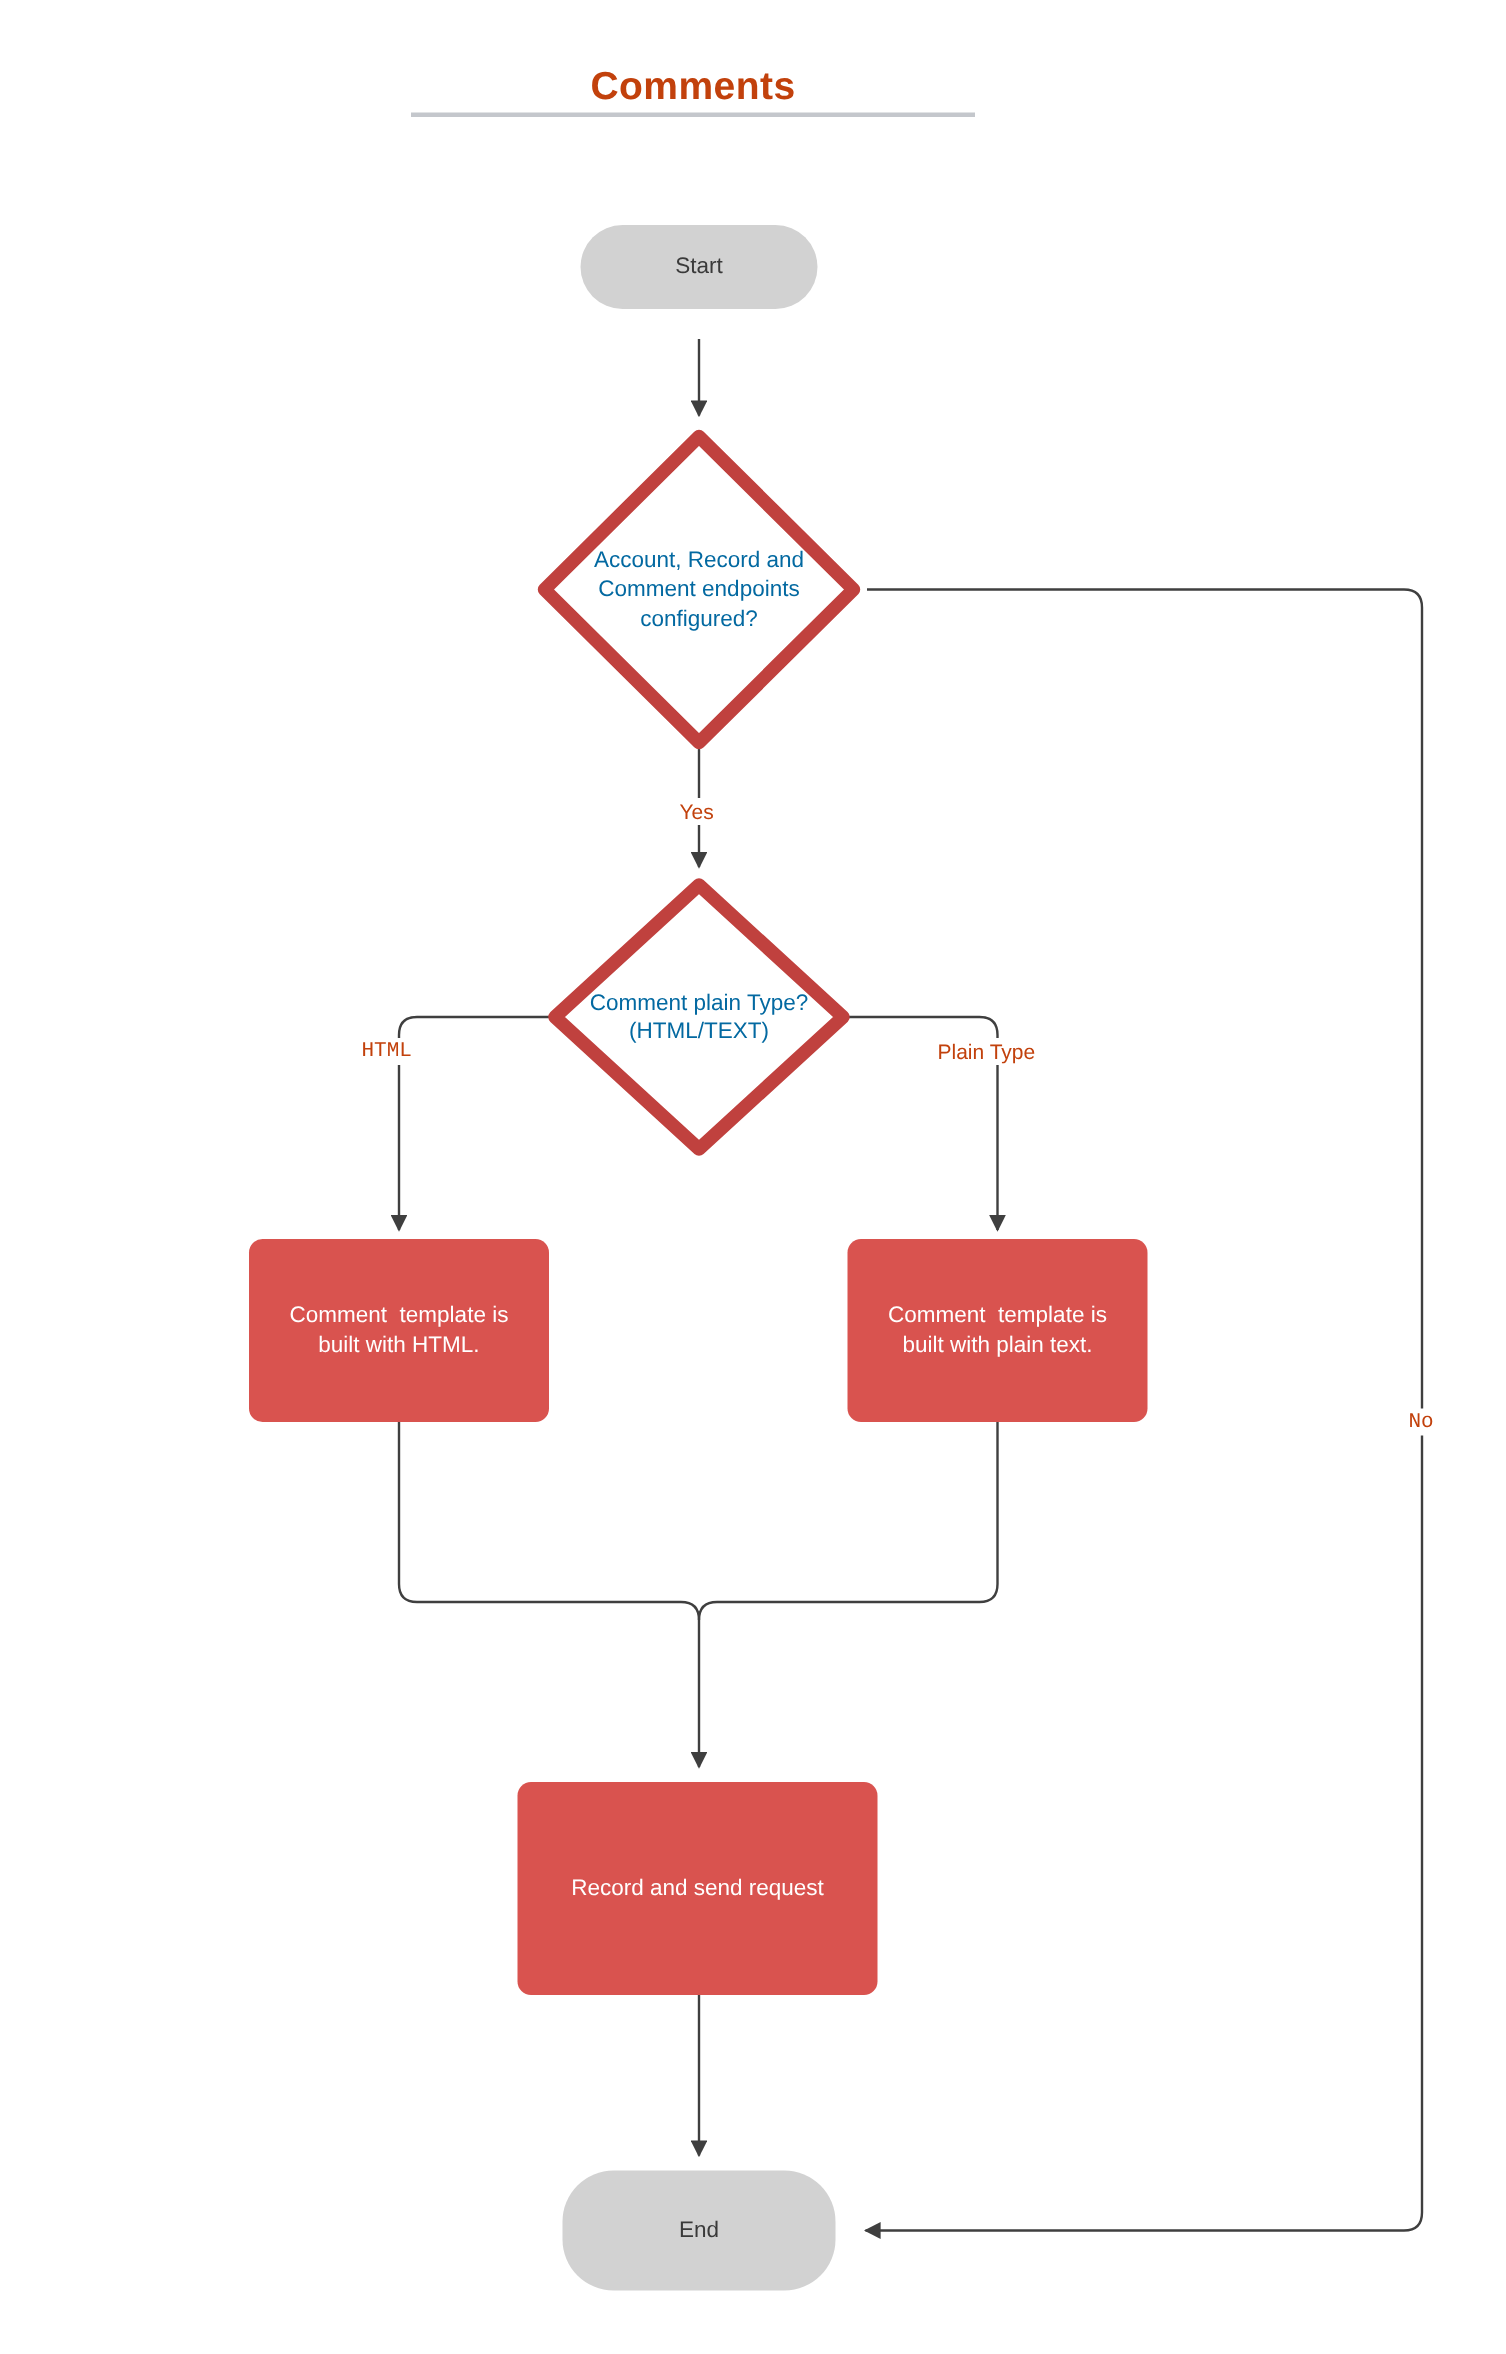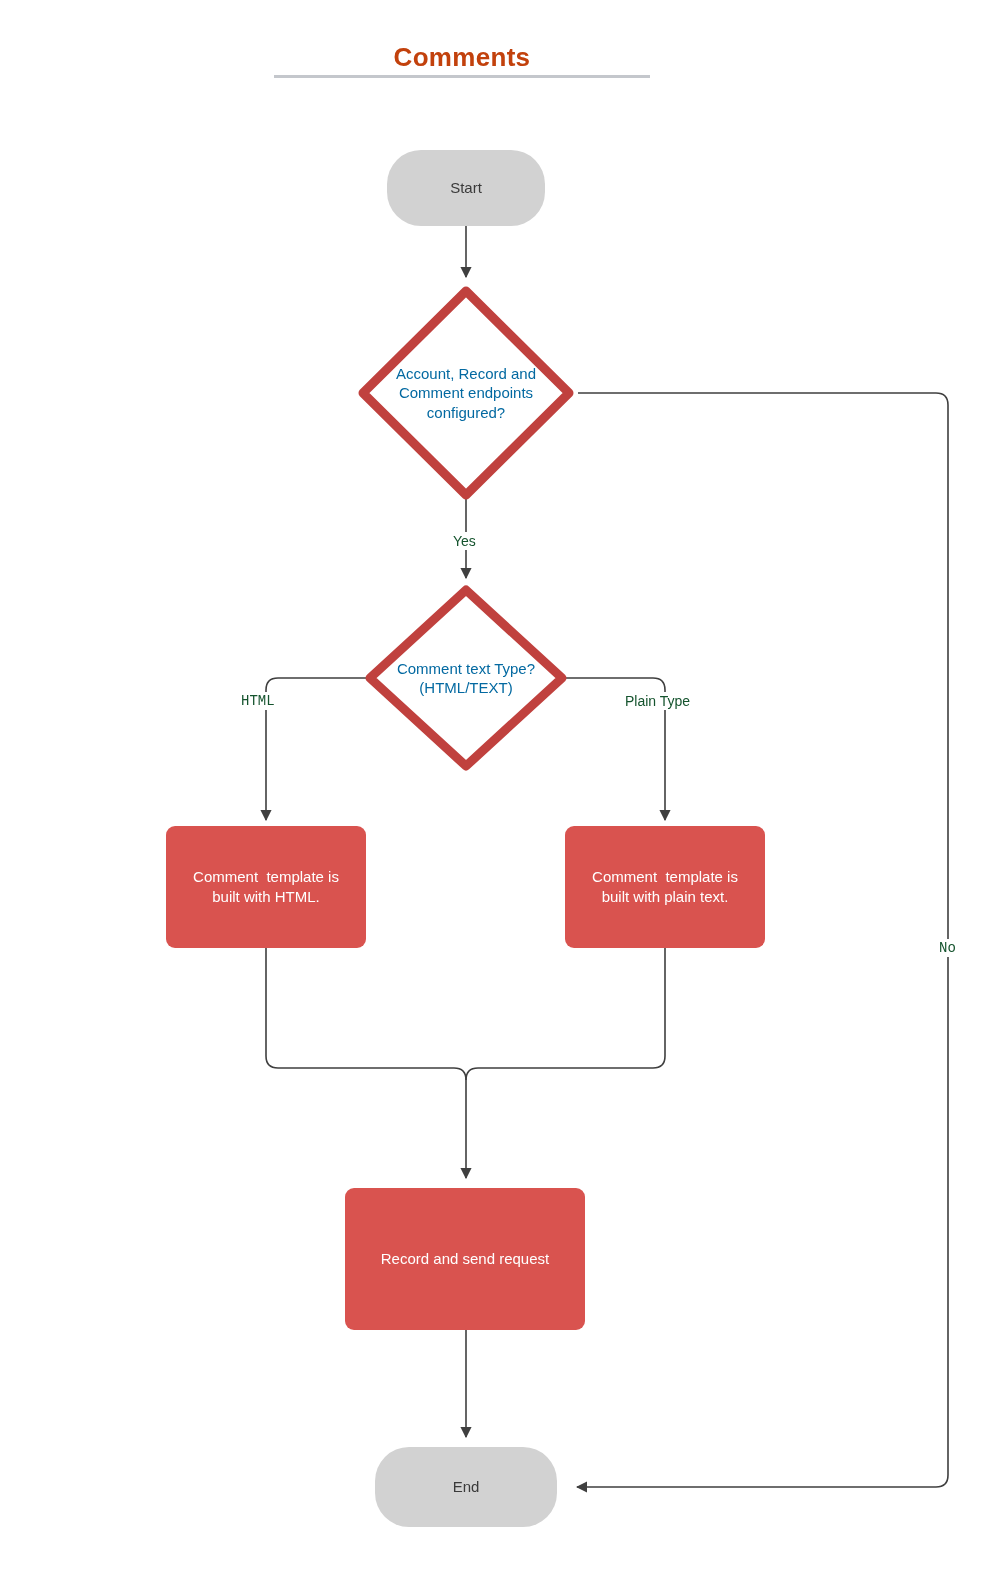--- a/index.html
+++ b/index.html
@@ -87,21 +87,21 @@
     z-index: 2;
     font-size: 15px;
     color: #0369a1;
     white-space: pre-wrap;
     line-height: 1.3;
   }
   
   .edge-label {
     position: absolute;
     font-size: 14px;
-    color: #14532d;
+    color: #c2410c;
     background: #ffffff;
     padding: 1px 3px;
     white-space: nowrap;
   }
 </style>
 </head>
 <body>
 
 <div id="canvas">
 
@@ -127,38 +127,38 @@
       <path d="M 566 678 L 653 678 Q 665 678 665 690 L 665 820" marker-end="url(#arrow)"></path>
 
       <path d="M 266 948 L 266 1056 Q 266 1068 278 1068 L 454 1068 Q 466 1068 466 1080 L 466 1178" marker-end="url(#arrow)"></path>
 
       <path d="M 665 948 L 665 1056 Q 665 1068 653 1068 L 478 1068 Q 466 1068 466 1080"></path>
 
       <path d="M 466 1330 L 466 1437" marker-end="url(#arrow)"></path>
     </g>
   </svg>
 
-  <div class="node node-terminal" style="left:387px; top:150px; width:158px; height:76px;">
+  <div class="node node-terminal" style="left:387px; top:150px; width:158px; height:56px;">
     <span>Start</span>
   </div>
 
   <div class="node node-decision" style="left:355px; top:283px; width:222px; height:220px;">
     <svg class="decision-shape" viewBox="0 0 222 220" xmlns="http://www.w3.org/2000/svg">
       <path d="M 111 8 L 214 110 L 111 212 L 8 110 Z" fill="#ffffff" stroke="#c0413e" stroke-width="9" stroke-linejoin="round"></path>
     </svg>
     <span class="decision-label">Account, Record and
 Comment endpoints
 configured?</span>
   </div>
 
   <div class="node node-decision" style="left:363px; top:583px; width:206px; height:190px;">
     <svg class="decision-shape" viewBox="0 0 206 190" xmlns="http://www.w3.org/2000/svg">
       <path d="M 103 7 L 199 95 L 103 183 L 7 95 Z" fill="#ffffff" stroke="#c0413e" stroke-width="9" stroke-linejoin="round"></path>
     </svg>
-    <span class="decision-label">Comment text Type?
+    <span class="decision-label">Comment plain Type?
 (HTML/TEXT)</span>
   </div>
 
   <div class="node node-process" style="left:166px; top:826px; width:200px; height:122px;">
     <span>Comment  template is
 built with HTML.</span>
   </div>
 
   <div class="node node-process" style="left:565px; top:826px; width:200px; height:122px;">
     <span>Comment  template is

